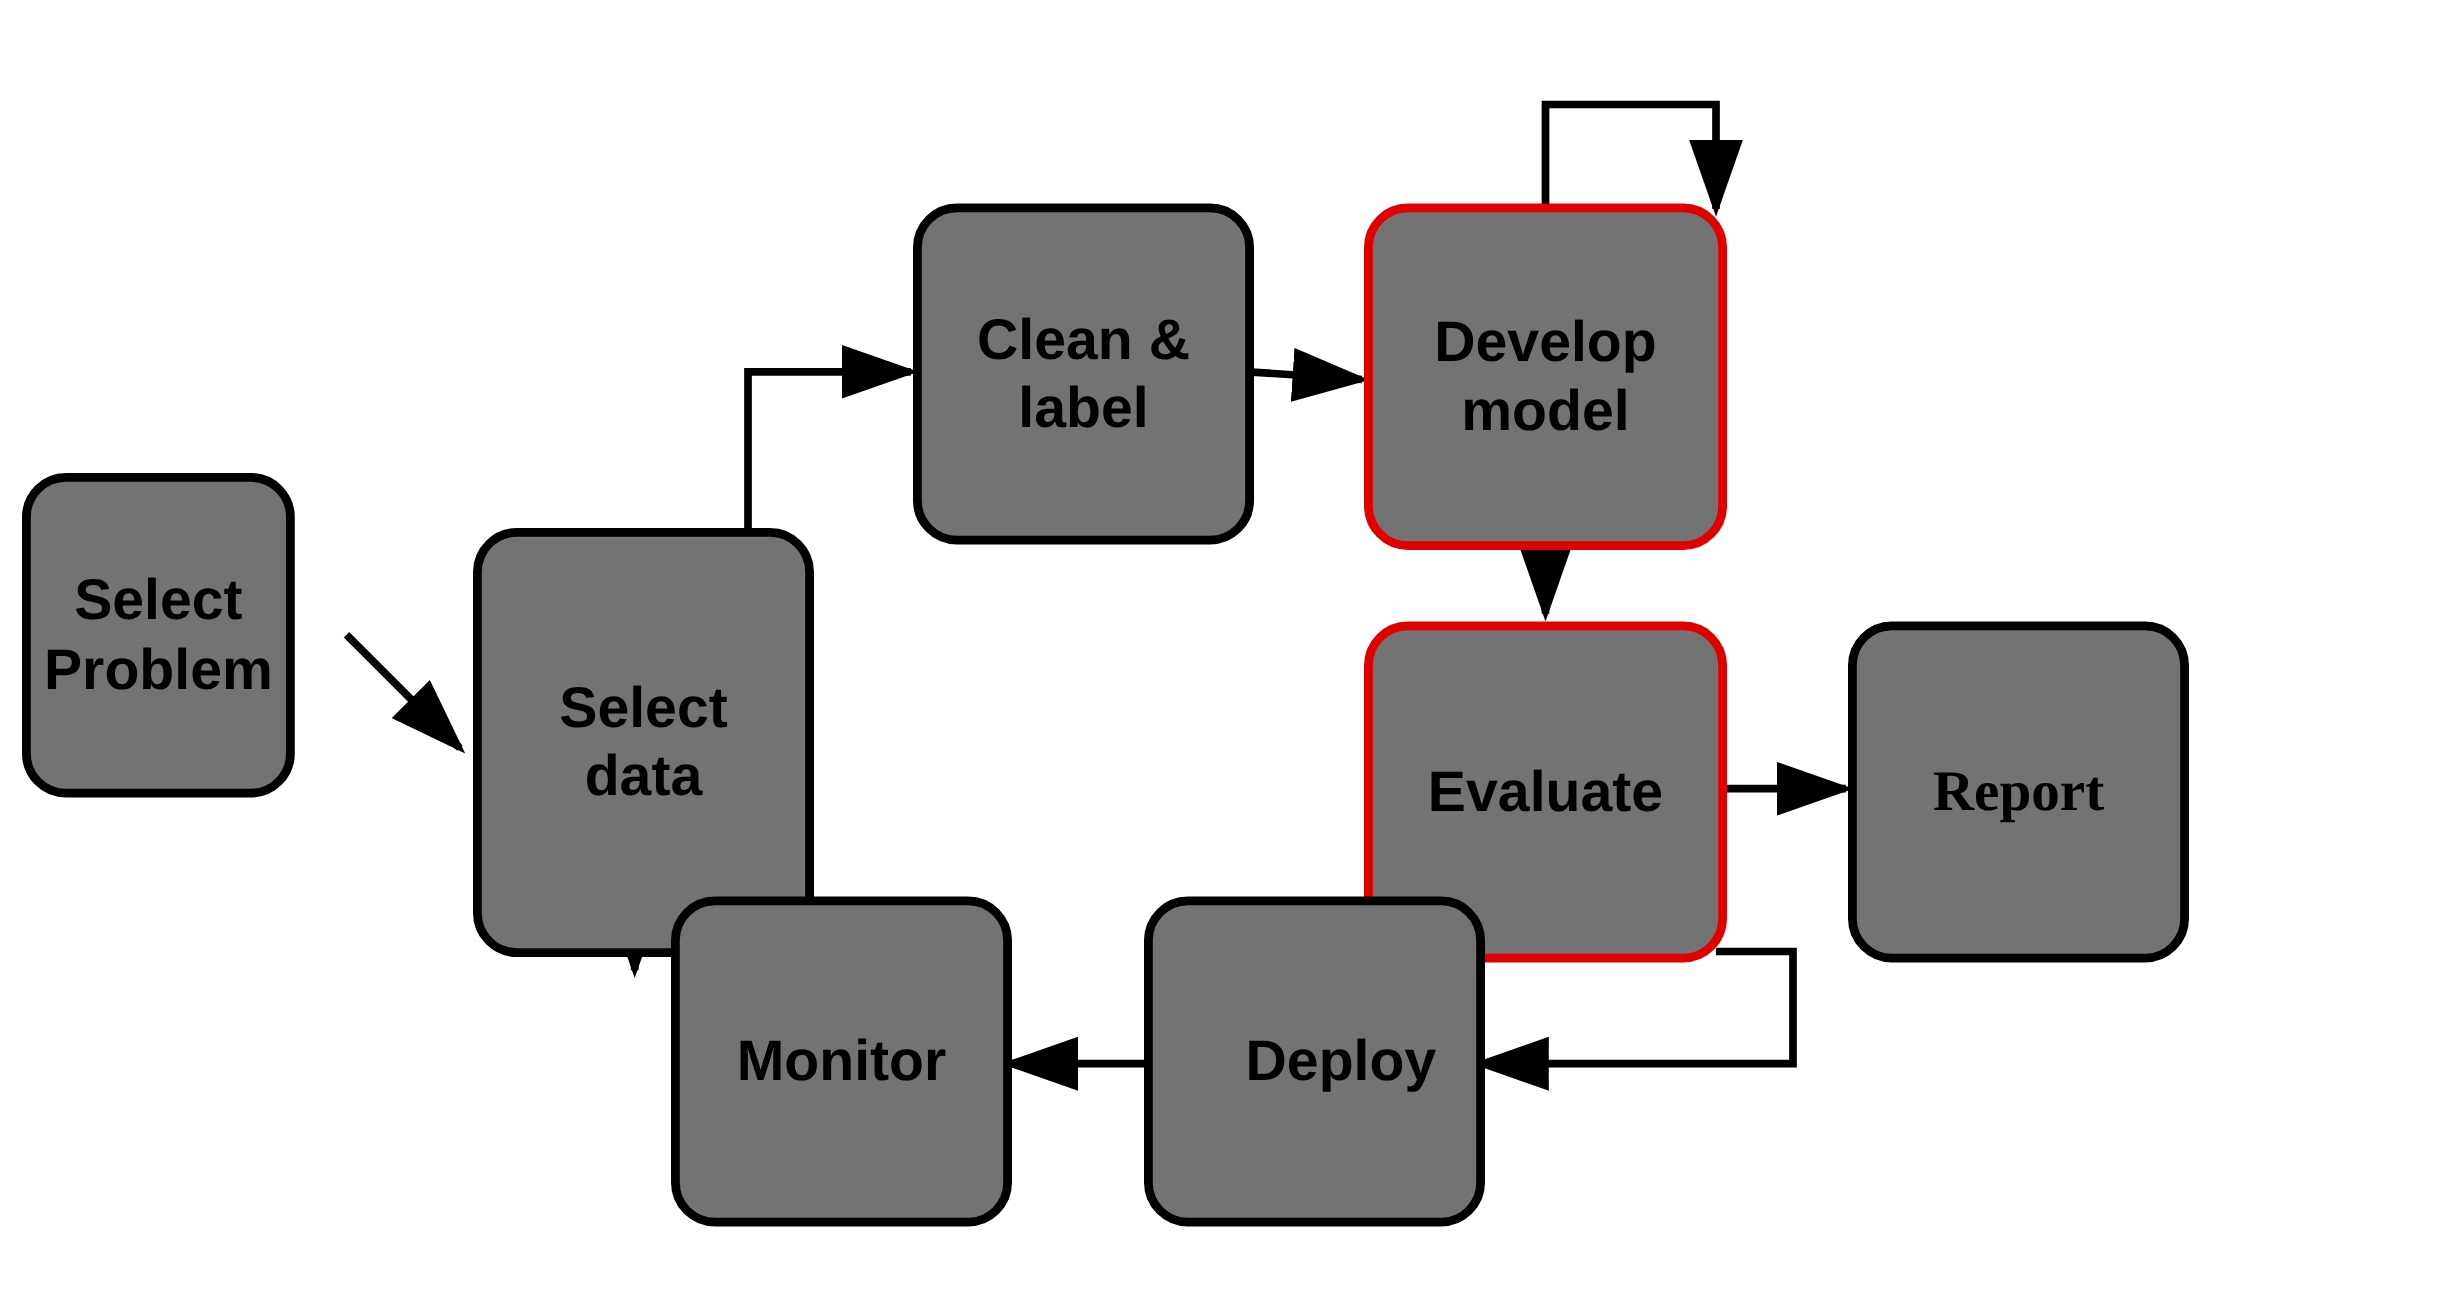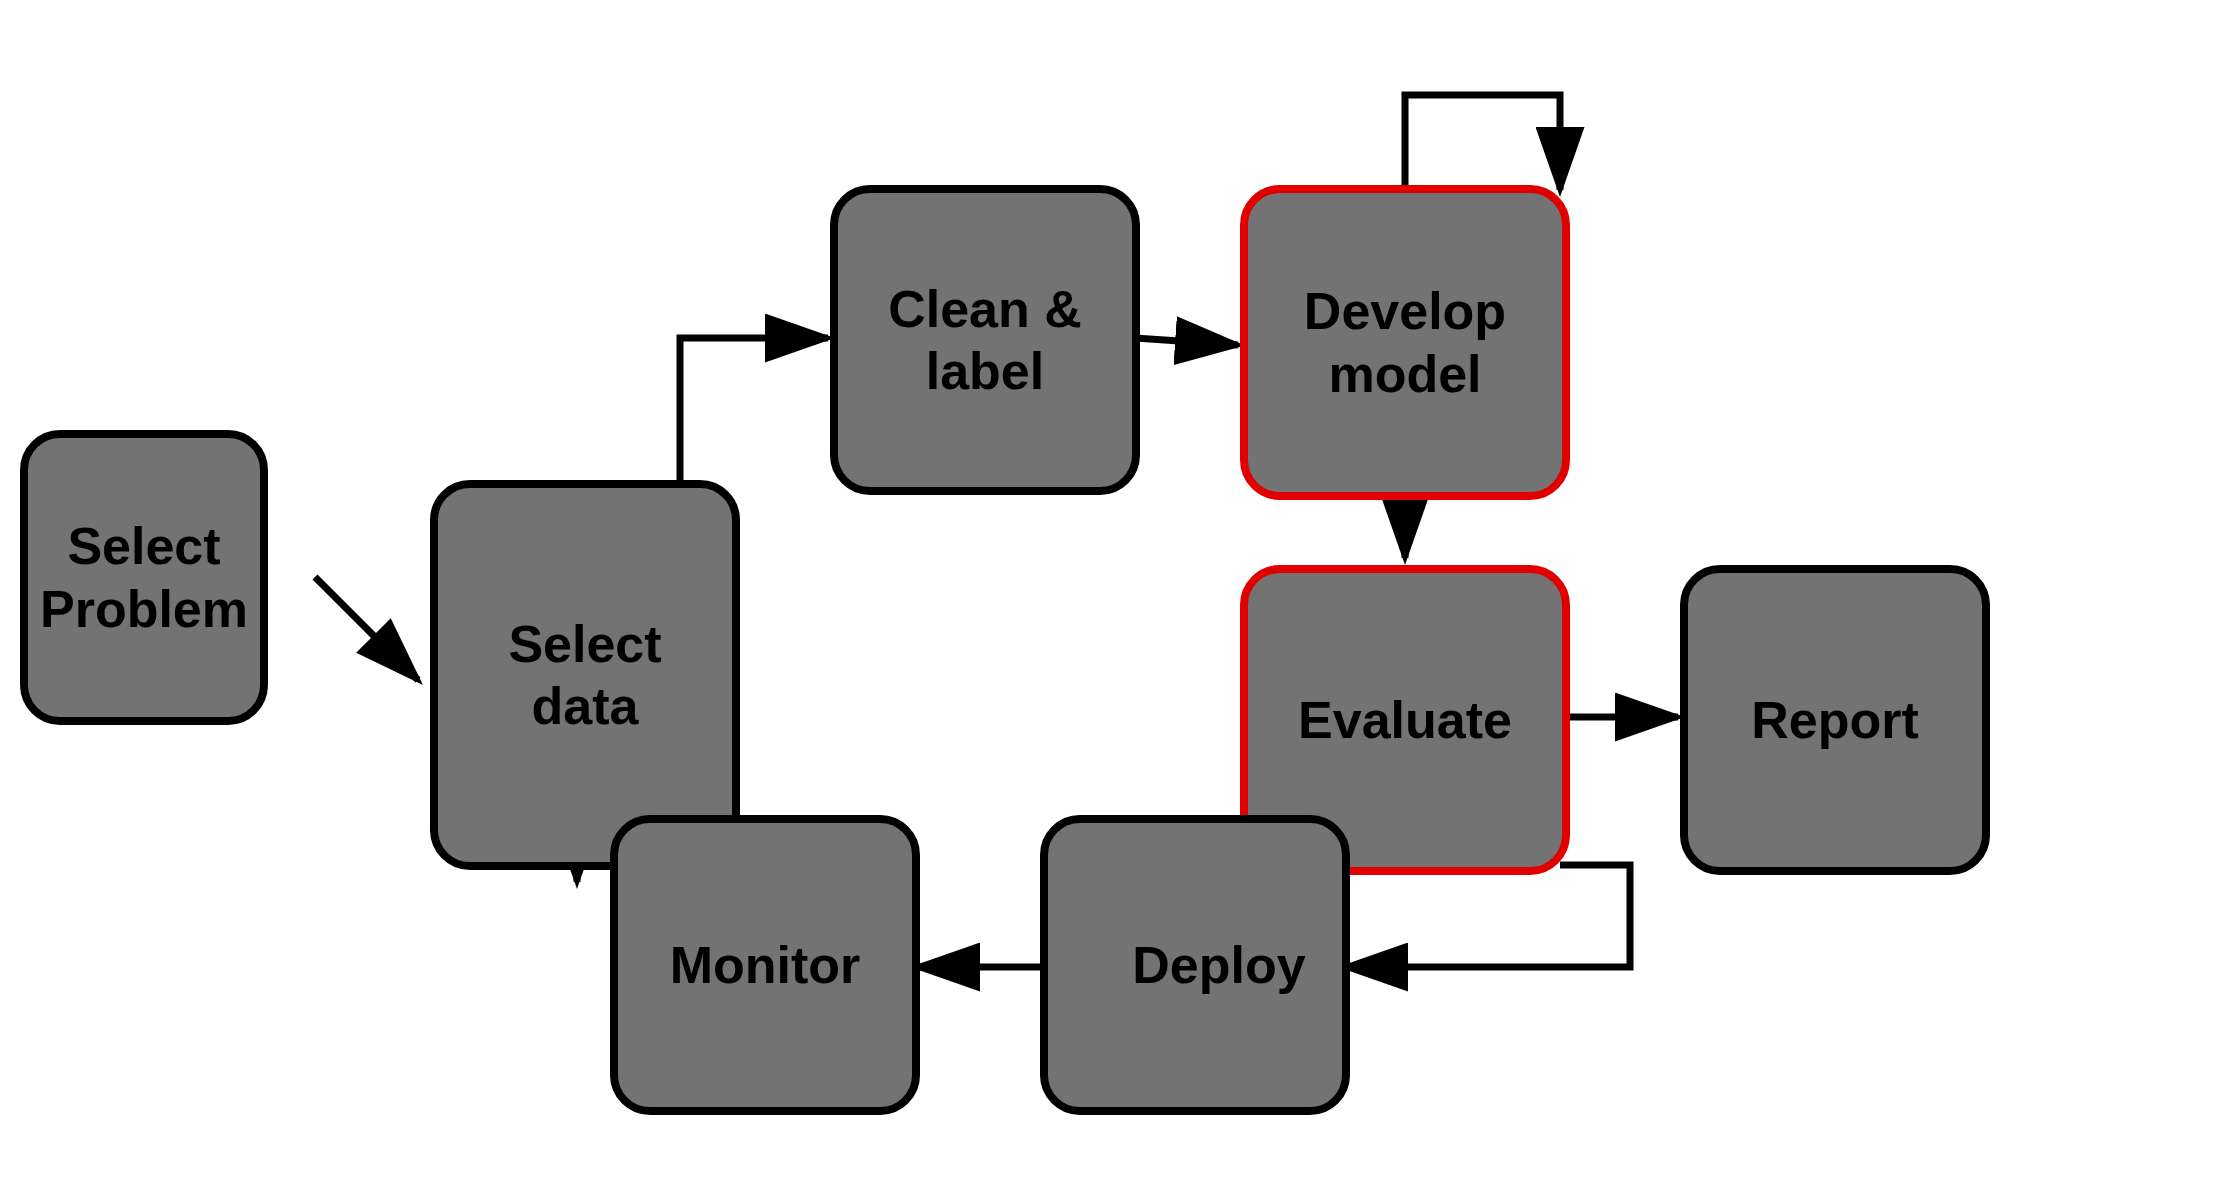--- a/index.html
+++ b/index.html
@@ -102,21 +102,21 @@
   <div class="node red-border" style="left:1240px; top:185px; width:330px; height:315px;">
     <span style="white-space:pre-line;">Develop
 model</span>
   </div>
 
   <div class="node red-border" style="left:1240px; top:565px; width:330px; height:310px;">
     <span style="white-space:pre-line;">Evaluate</span>
   </div>
 
   <div class="node" style="left:1680px; top:565px; width:310px; height:310px;">
-    <span style="white-space:pre-line;">Report</span>
+    <span style="white-space:pre-line;font-family:Liberation Serif, serif;">Report</span>
   </div>
 
   <div class="node" style="left:1040px; top:815px; width:310px; height:300px;padding-left:48px;">
     <span style="white-space:pre-line;">Deploy</span>
   </div>
 
   <div class="node" style="left:610px; top:815px; width:310px; height:300px;">
     <span style="white-space:pre-line;">Monitor</span>
   </div>
 

